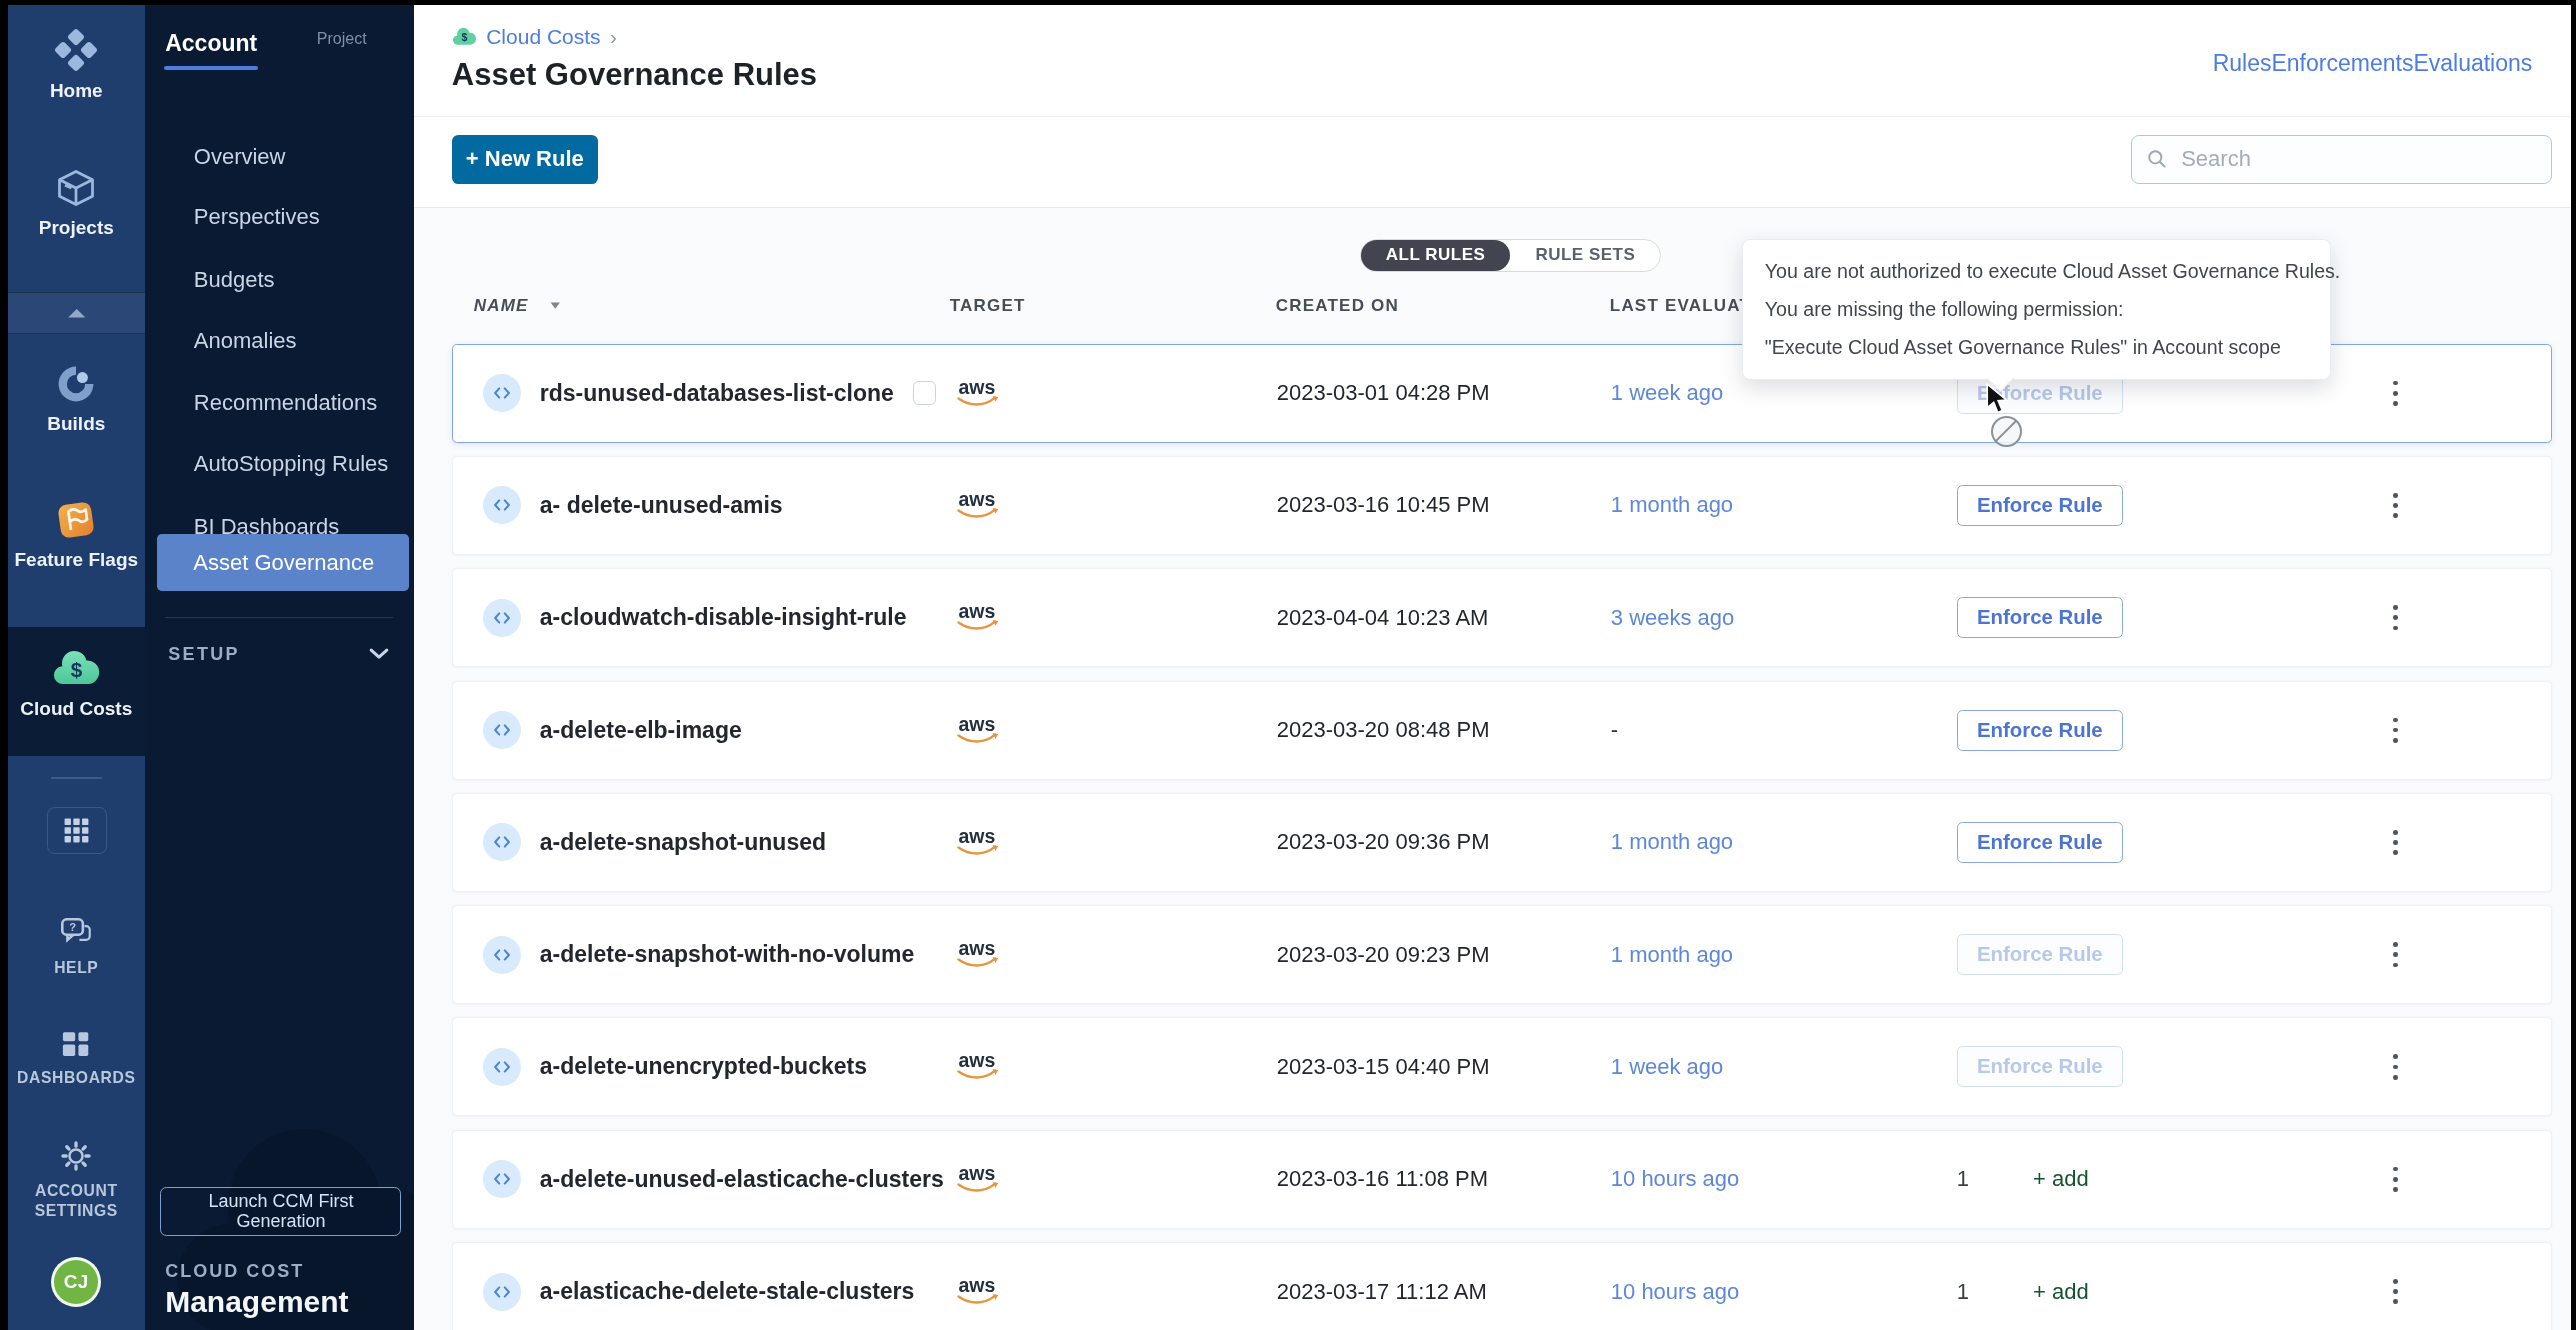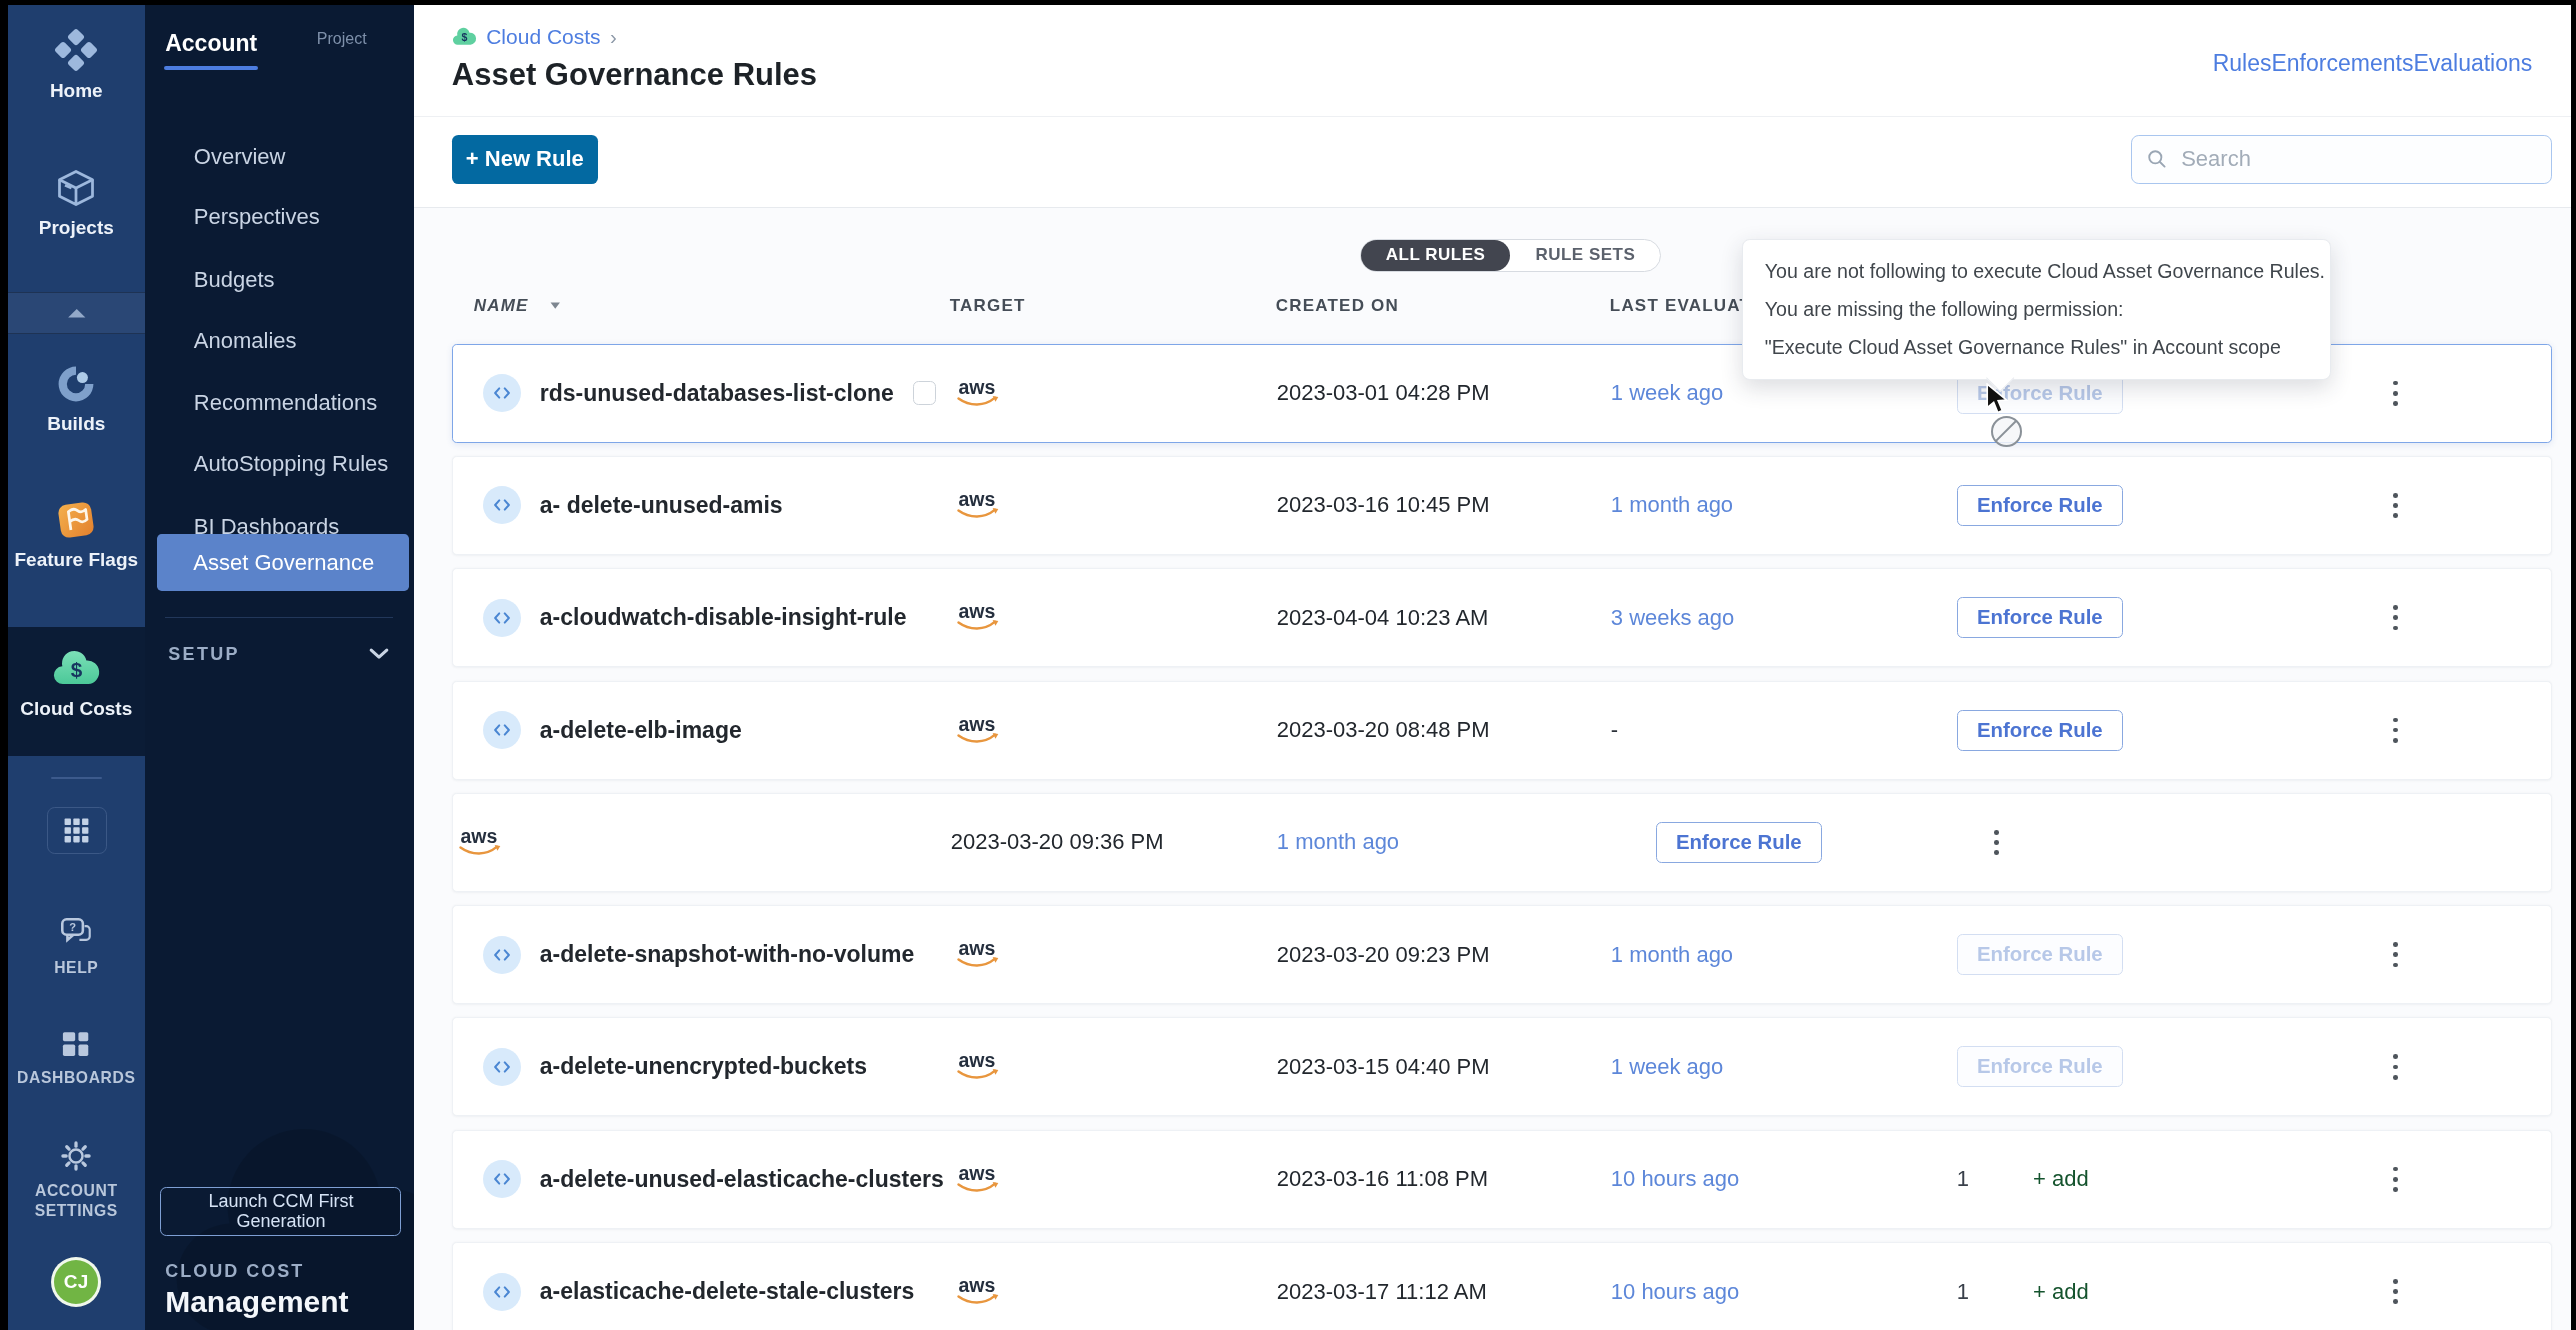--- a/index.html
+++ b/index.html
@@ -468,20 +468,30 @@
     </div>
     <div class="c-kebab">
       <span class="kebab">
                 <i></i>
                 <i></i>
                 <i></i>
               </span>
     </div>
   </div>
           <div class="rowcard">
+    <div class="c-name">
+      <span class="rule-ic">
+        <svg width="22" height="22" viewBox="0 0 24 24" fill="none" stroke="#4a86d2" stroke-width="2.2" stroke-linecap="round" stroke-linejoin="round">
+          <path d="M9 7 L4.5 12 L9 17"></path>
+                  <path d="M15 7 L19.5 12 L15 17"></path>
+                </svg>
+      </span>
+      <span>a-delete-snapshot-unused</span>
+
+    </div>
     <div class="c-target">
       <svg width="52" height="34" viewBox="0 0 64 40">
         <text x="8" y="22" font-size="24" font-weight="bold" fill="#252f3e" font-family="Liberation Sans">aws</text>
         <path d="M8 28 C 22 38, 40 38, 53 27" stroke="#e8963e" stroke-width="3" fill="none" stroke-linecap="round"></path>
         <path d="M50 25 l7 1 -3.5 6 z" fill="#e8963e"></path>
               </svg>
     </div>
     <div class="c-created">2023-03-20 09:36 PM</div>
     <div class="c-eval">1 month ago</div>
     <div class="c-action">
@@ -622,21 +632,21 @@
       <span class="kebab">
                 <i></i>
                 <i></i>
                 <i></i>
               </span>
     </div>
   </div>
         </div>
 
       <div class="tooltip">
-        <div class="tline">You are not following to execute Cloud Asset Governance Rules.</div>
+        <div class="tline">You are not authorized to execute Cloud Asset Governance Rules.</div>
         <div class="tline">You are missing the following permission:</div>
         <div class="tline">"Execute Cloud Asset Governance Rules" in Account scope</div>
         <div class="caret"></div>
       </div>
 
       <div class="cursor-wrap">
         <svg width="30" height="33" viewBox="0 0 24 28">
           <path d="M2 1 L2 21 L7.5 16.5 L11 25 L14.8 23.3 L11.3 15 L18.5 14.5 Z" fill="#111" stroke="#fff" stroke-width="1.4"></path>
           </svg>
       </div>

